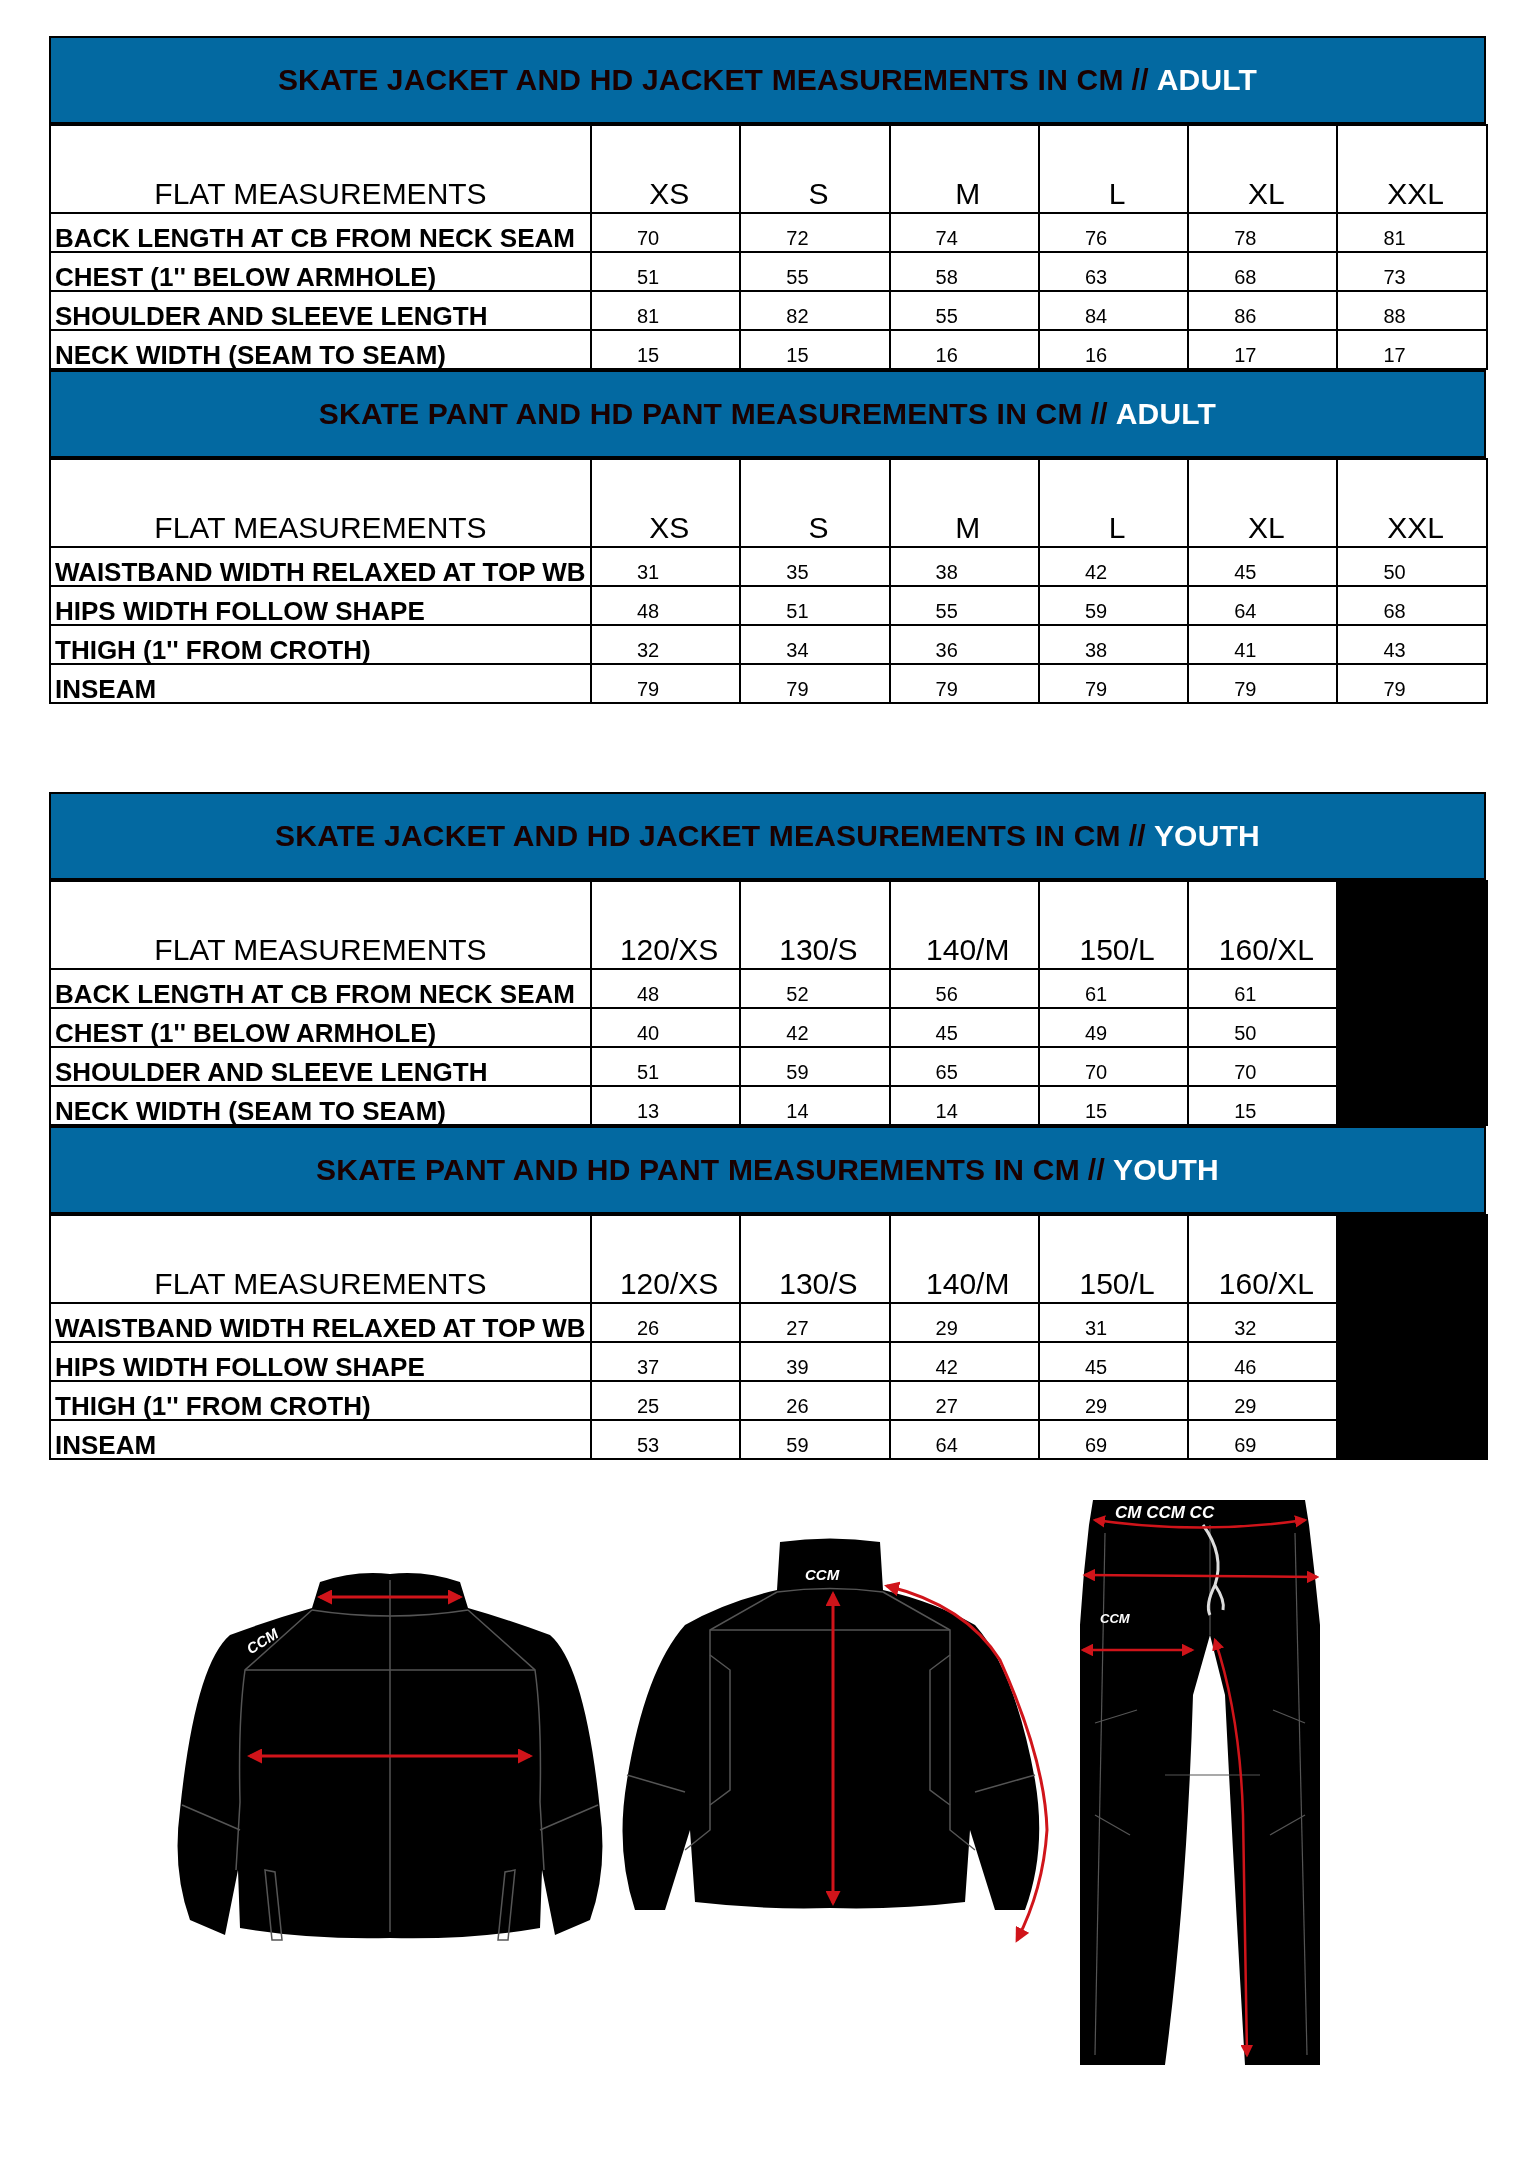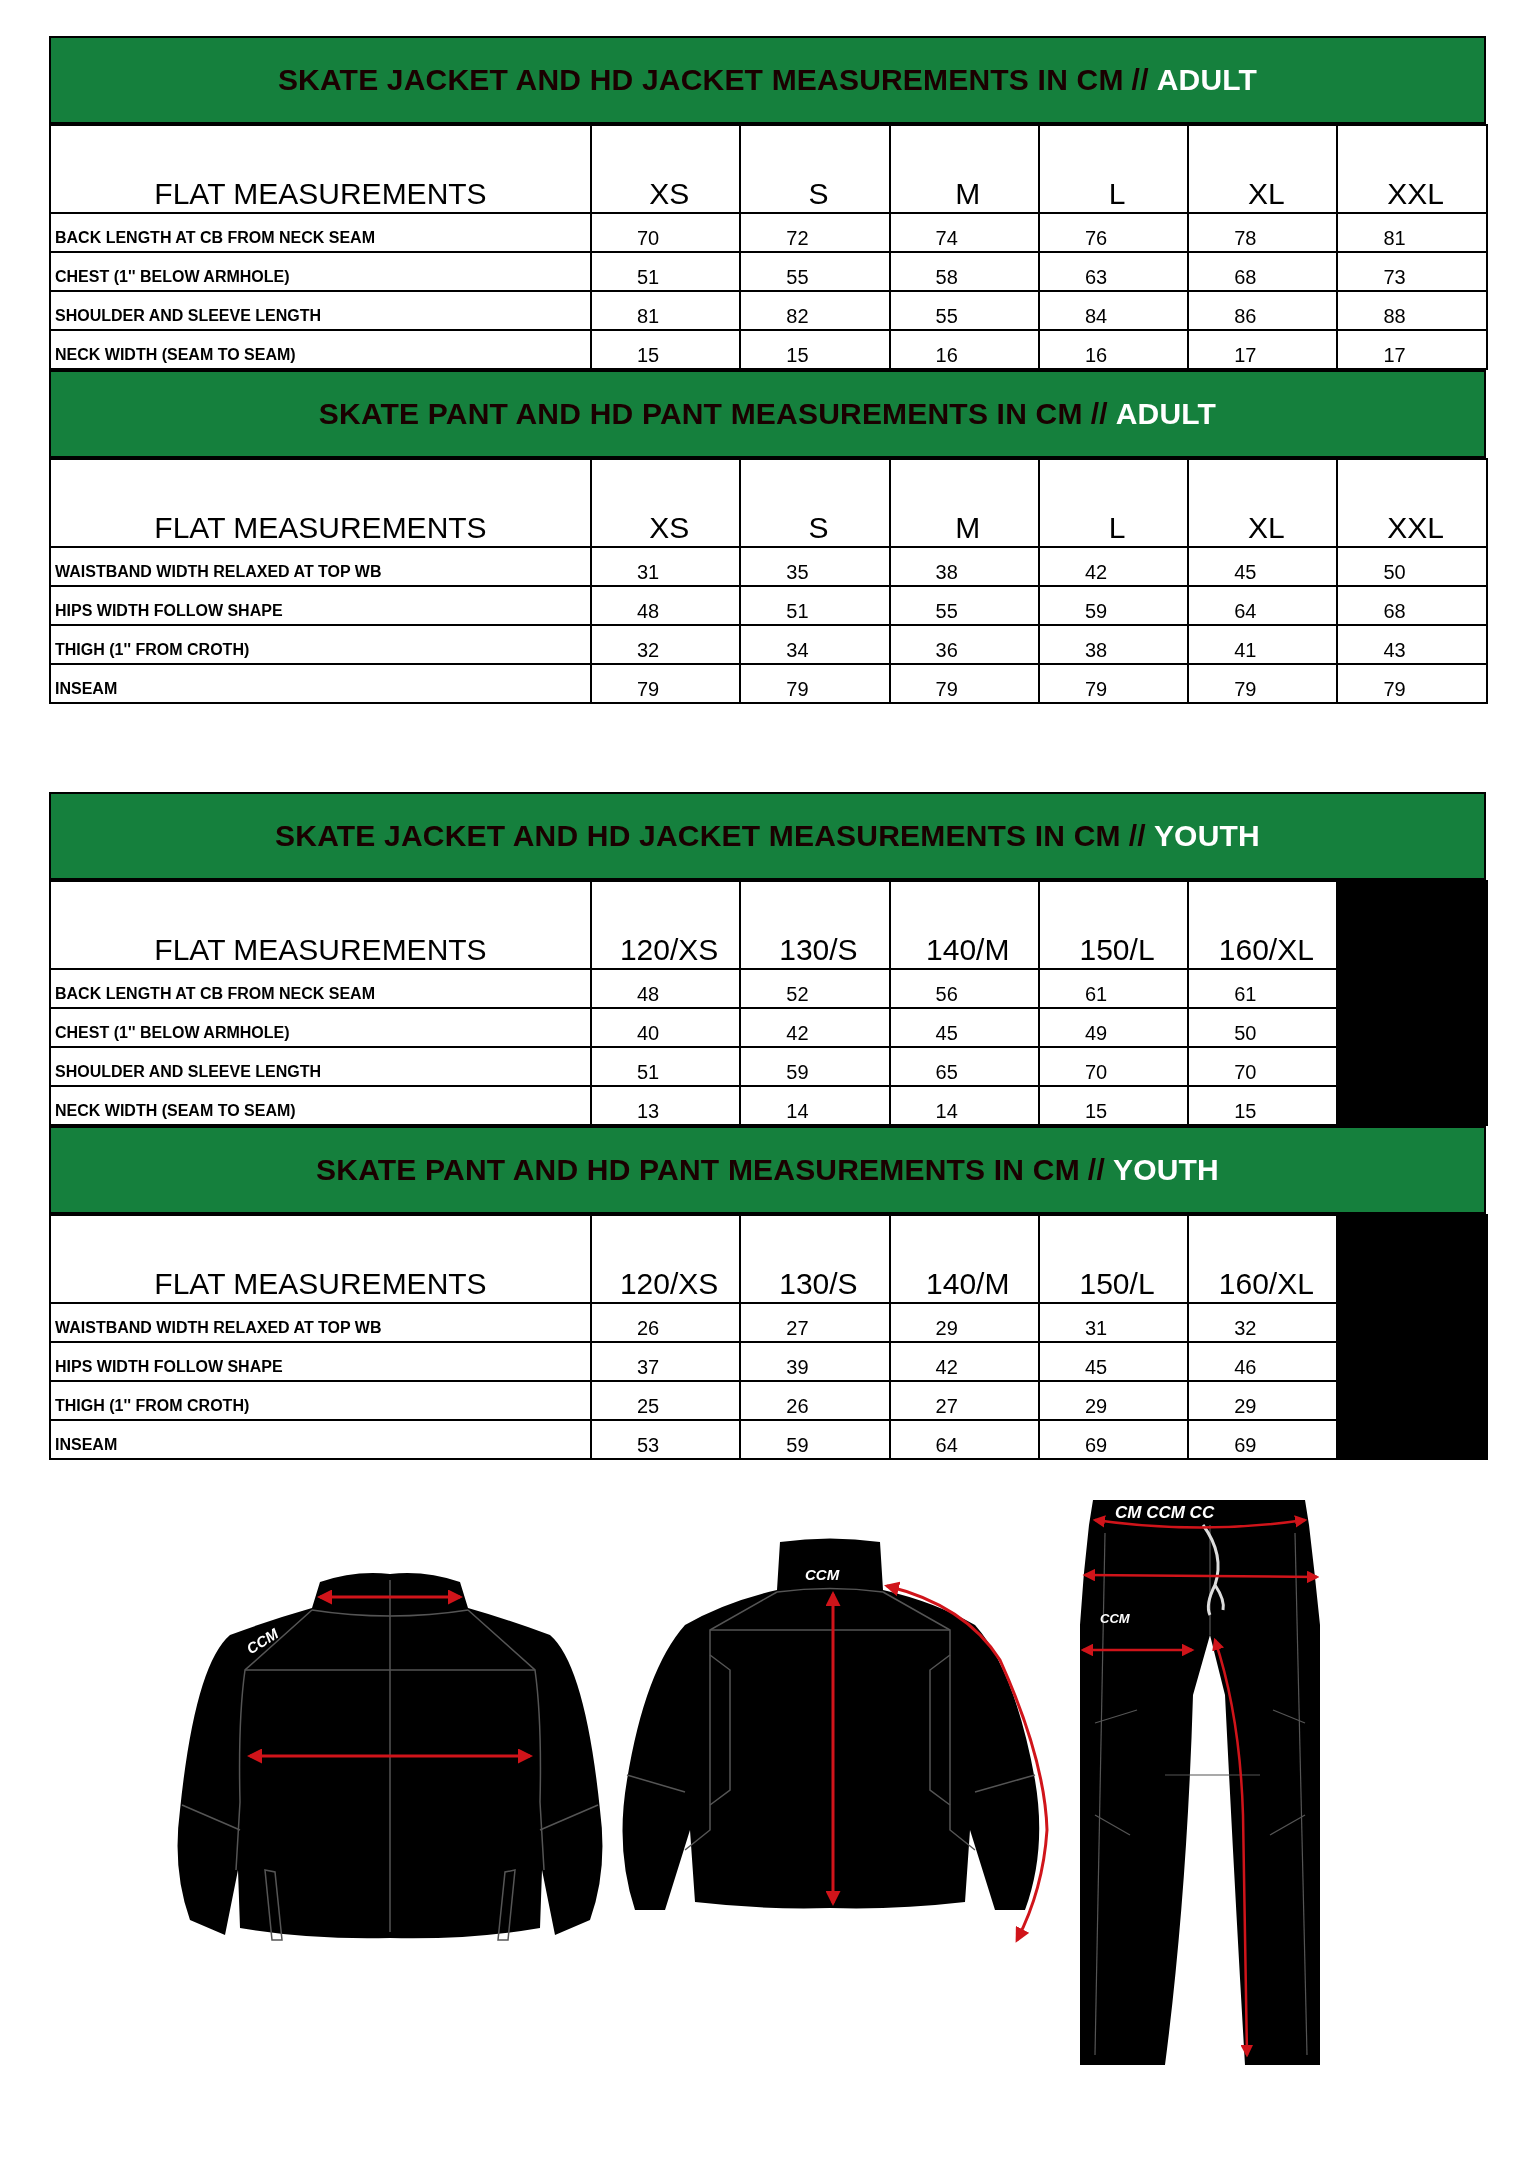--- a/index.html
+++ b/index.html
@@ -3,38 +3,38 @@
 <meta charset="utf-8">
 <style>
   html, body { margin: 0; padding: 0; background: #ffffff; }
   body { width: 1536px; height: 2171px; position: relative; overflow: hidden; font-family: "Liberation Sans", sans-serif; color: #000; }
 
   .sheet { position: absolute; left: 49px; width: 1437px; }
   .sheet.t1 { top: 36px; }
   .sheet.t2 { top: 792px; }
 
   .band {
-    height: 88px; background: #15803d;
+    height: 88px; background: #0369a1;
     border: 2px solid #000; box-sizing: border-box;
     display: flex; align-items: center; justify-content: center;
     font-weight: bold; font-size: 30px; letter-spacing: 0.2px; color: #1a0000;
   }
   .band .hl { color: #ffffff; margin-left: 8px; }
   .band .sep { margin-left: 8px; }
 
   table.grid { border-collapse: collapse; width: 1437px; table-layout: fixed; }
   table.grid td { border: 2px solid #000; padding: 0; height: 39px; box-sizing: border-box; }
   table.grid col.c-label { width: 541px; }
   table.grid col.c-size { width: 149.3px; }
 
   tr.hdr td { height: 88px; vertical-align: bottom; }
   tr.hdr td.lbl { font-weight: normal; font-size: 30px; text-align: center; padding-bottom: 0; line-height: 36px; }
   tr.hdr td.sz { font-size: 30px; text-align: center; line-height: 36px; padding-left: 7px; }
 
-  tr.row td.lbl { font-weight: bold; font-size: 16px; padding-left: 4px; vertical-align: bottom; line-height: 26px; white-space: nowrap; }
+  tr.row td.lbl { font-weight: bold; font-size: 26px; padding-left: 4px; vertical-align: bottom; line-height: 26px; white-space: nowrap; }
   tr.row td.val { font-size: 20px; padding-left: 45px; vertical-align: bottom; line-height: 26px; }
 
   td.blk { background: #000; }
 
   .pics { position: absolute; left: 0; top: 1480px; width: 1536px; height: 600px; }
   .pics svg { position: absolute; }
 </style>
 </head>
 <body>
 

